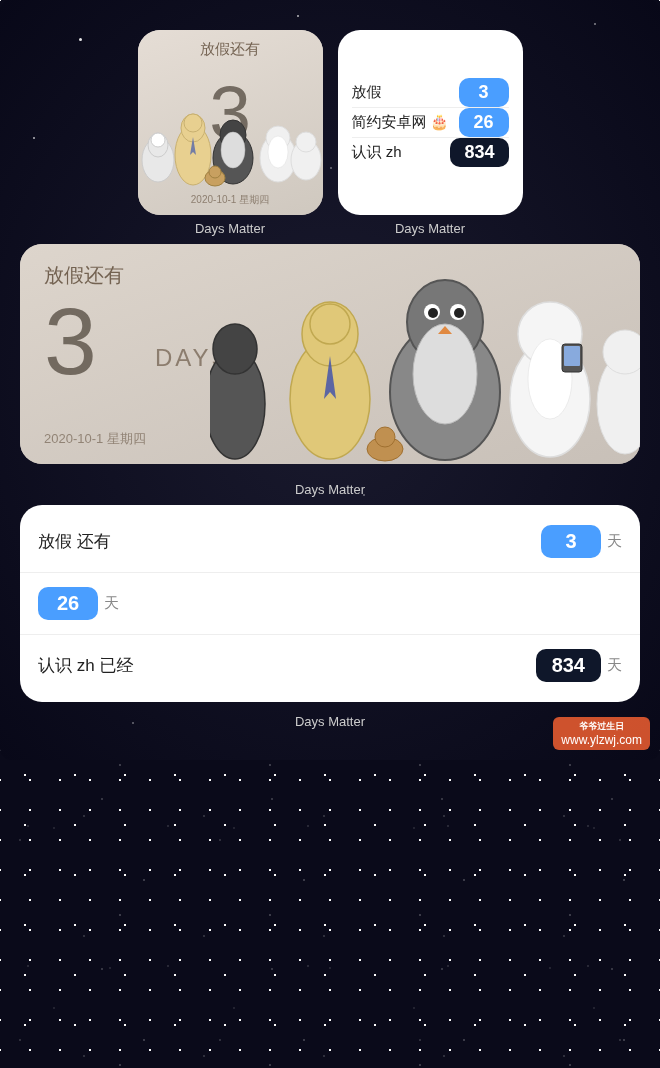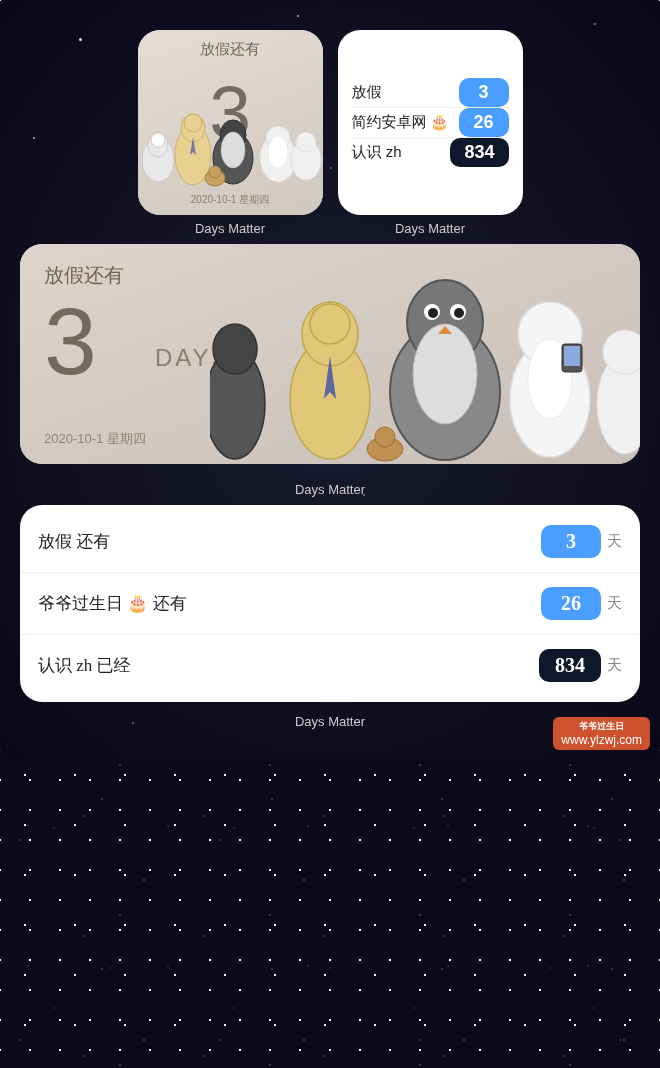--- a/index.html
+++ b/index.html
@@ -179,21 +179,20 @@
     }
 
     
     .full-list-widget {
       width: 620px;
       border-radius: 22px;
       background: white;
       padding: 6px 18px;
       display: flex;
       flex-direction: column;
-      font-family: Liberation Serif, serif;
     }
 
     .full-list-row {
       display: flex;
       align-items: center;
       justify-content: space-between;
       padding: 14px 0;
     }
 
     .full-list-row-label {
@@ -407,21 +406,20 @@
         <div class="full-list-row">
           <span class="full-list-row-label">放假 还有</span>
           <div class="full-list-badge-group">
             <span class="full-badge badge-blue">3</span>
             <span class="tian-label">天</span>
           </div>
         </div>
         <div class="full-divider"></div>
 
         <div class="full-list-row">
-          <span class="full-list-row-label">爷爷过生日 🎂 还有</span>
           <div class="full-list-badge-group">
             <span class="full-badge badge-blue">26</span>
             <span class="tian-label">天</span>
           </div>
         </div>
         <div class="full-divider"></div>
 
         <div class="full-list-row">
           <span class="full-list-row-label">认识 zh 已经</span>
           <div class="full-list-badge-group">

